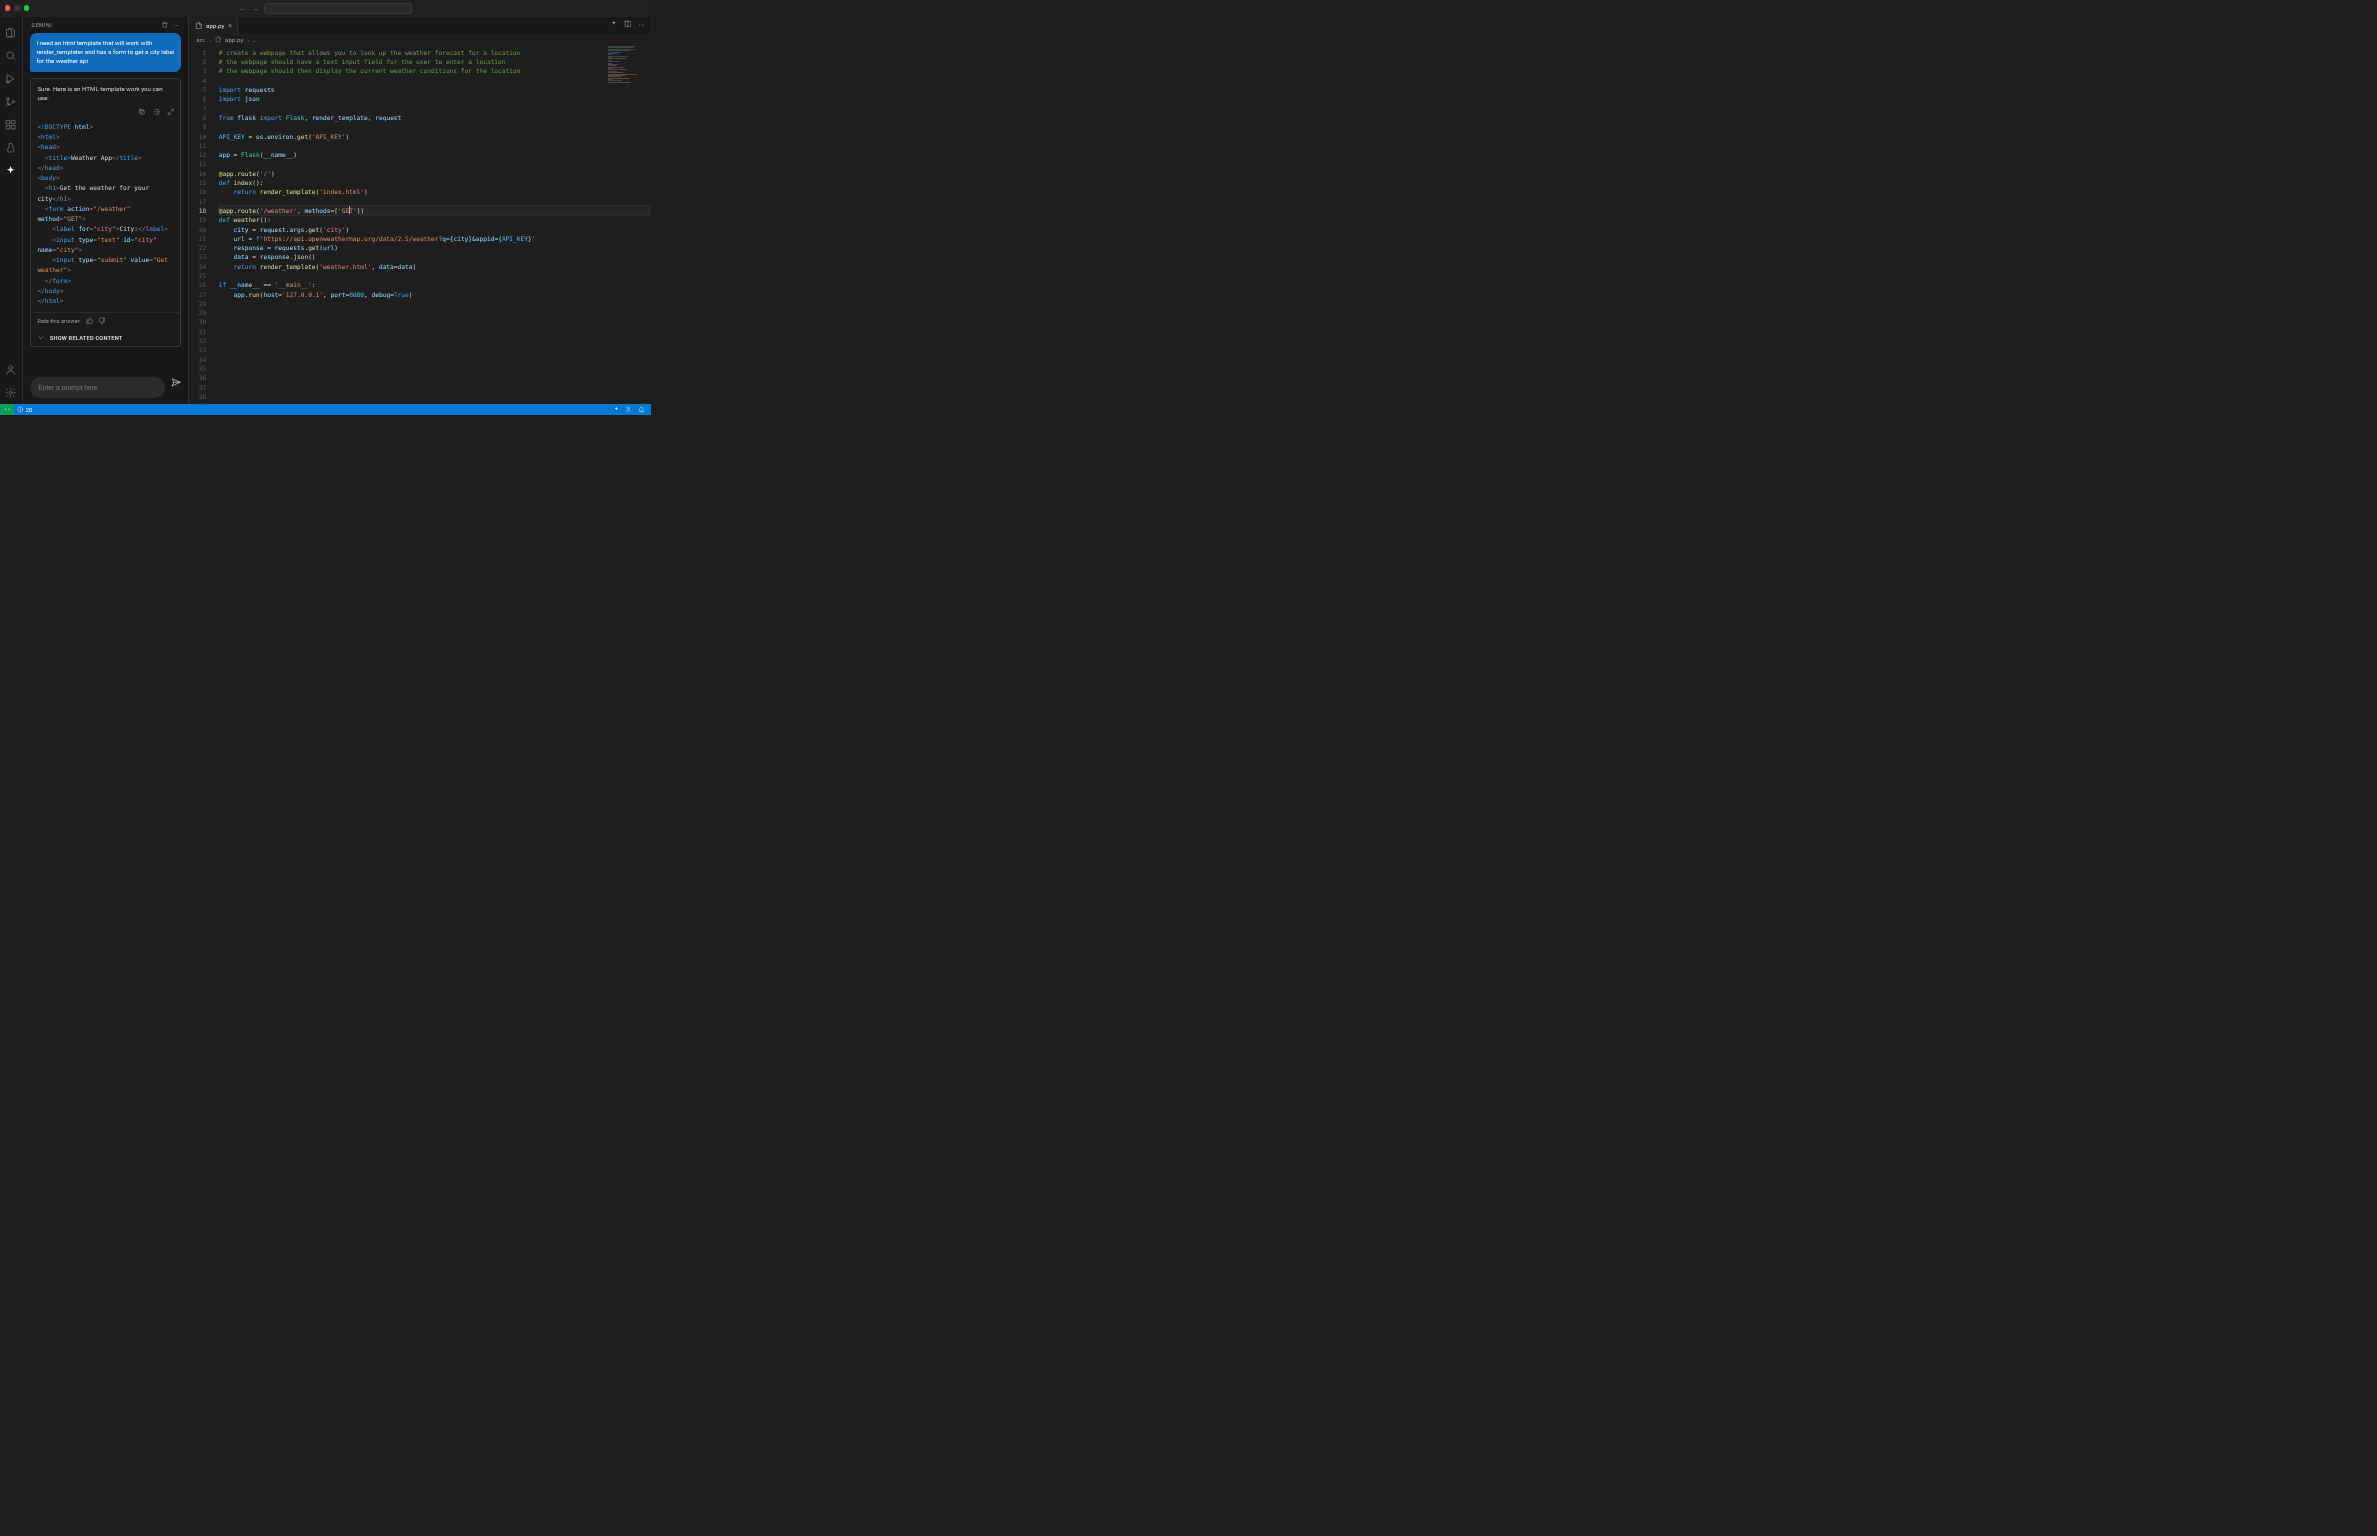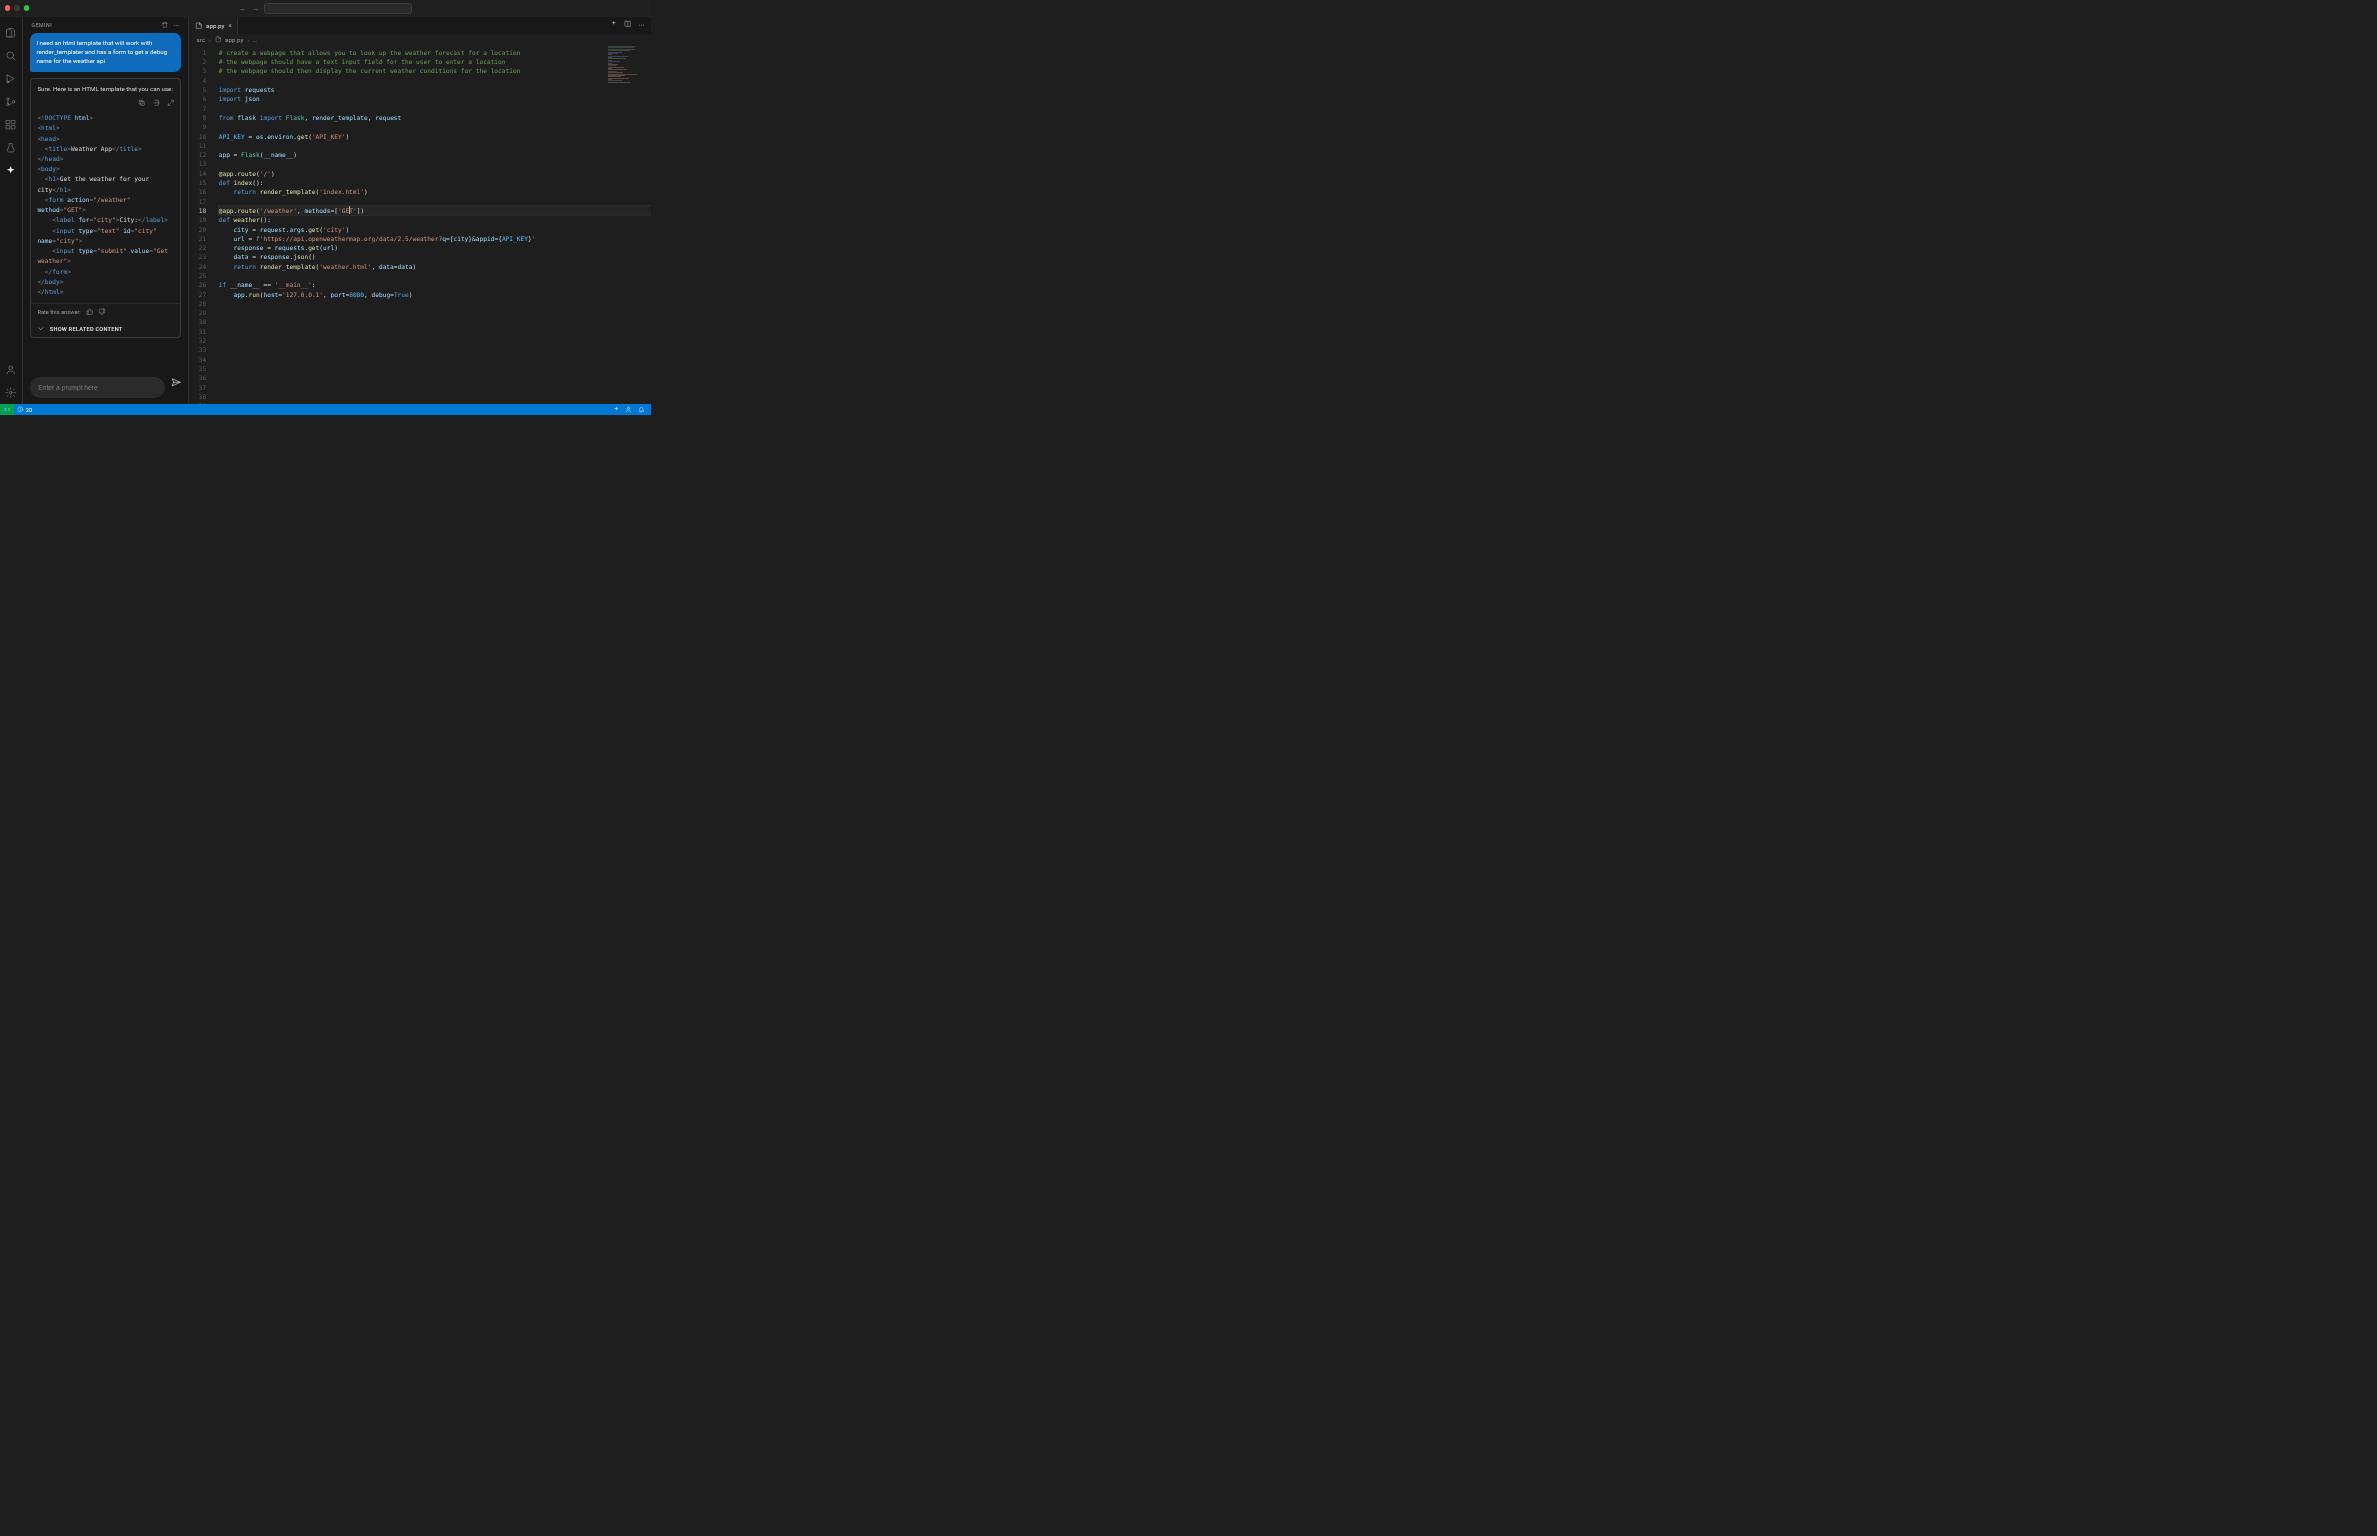--- a/index.html
+++ b/index.html
@@ -404,24 +404,24 @@
     <div class="sidepanel-header">
       <span class="title">GEMINI</span>
       <span class="action">
         <svg class="stroke-icon" viewBox="0 0 24 24" width="7.6" height="7.6">
             <path d="M4 7h16M9 7V4h6v3M6 7l1 13h10l1-13"></path>
           </svg>
       </span>
       <span class="action">⋯</span>
     </div>
     <div class="sidepanel-body">
-      <div class="user-bubble">I need an html template that will work with render_templater and has a form to get a debug name for the weather api</div>
+      <div class="user-bubble">I need an html template that will work with render_templater and has a form to get a city label for the weather api</div>
 
       <div class="assistant-block">
-        <div class="assistant-text">Sure. Here is an HTML template that you can use:</div>
+        <div class="assistant-text">Sure. Here is an HTML template work you can use:</div>
         <div class="code-actions">
           <span><svg class="stroke-icon" viewBox="0 0 24 24">
                 <rect x="8" y="8" width="12" height="12" rx="2"></rect>
                 <rect x="4" y="4" width="12" height="12" rx="2"></rect>
               </svg></span>
           <span><svg class="stroke-icon" viewBox="0 0 24 24">
                 <path d="M7 4h10v6M7 20h10v-6M3 12h18"></path>
               </svg></span>
           <span><svg class="stroke-icon" viewBox="0 0 24 24">
                 <path d="M4 20l7-7M20 4l-7 7M14 4h6v6M10 20H4v-6"></path>

